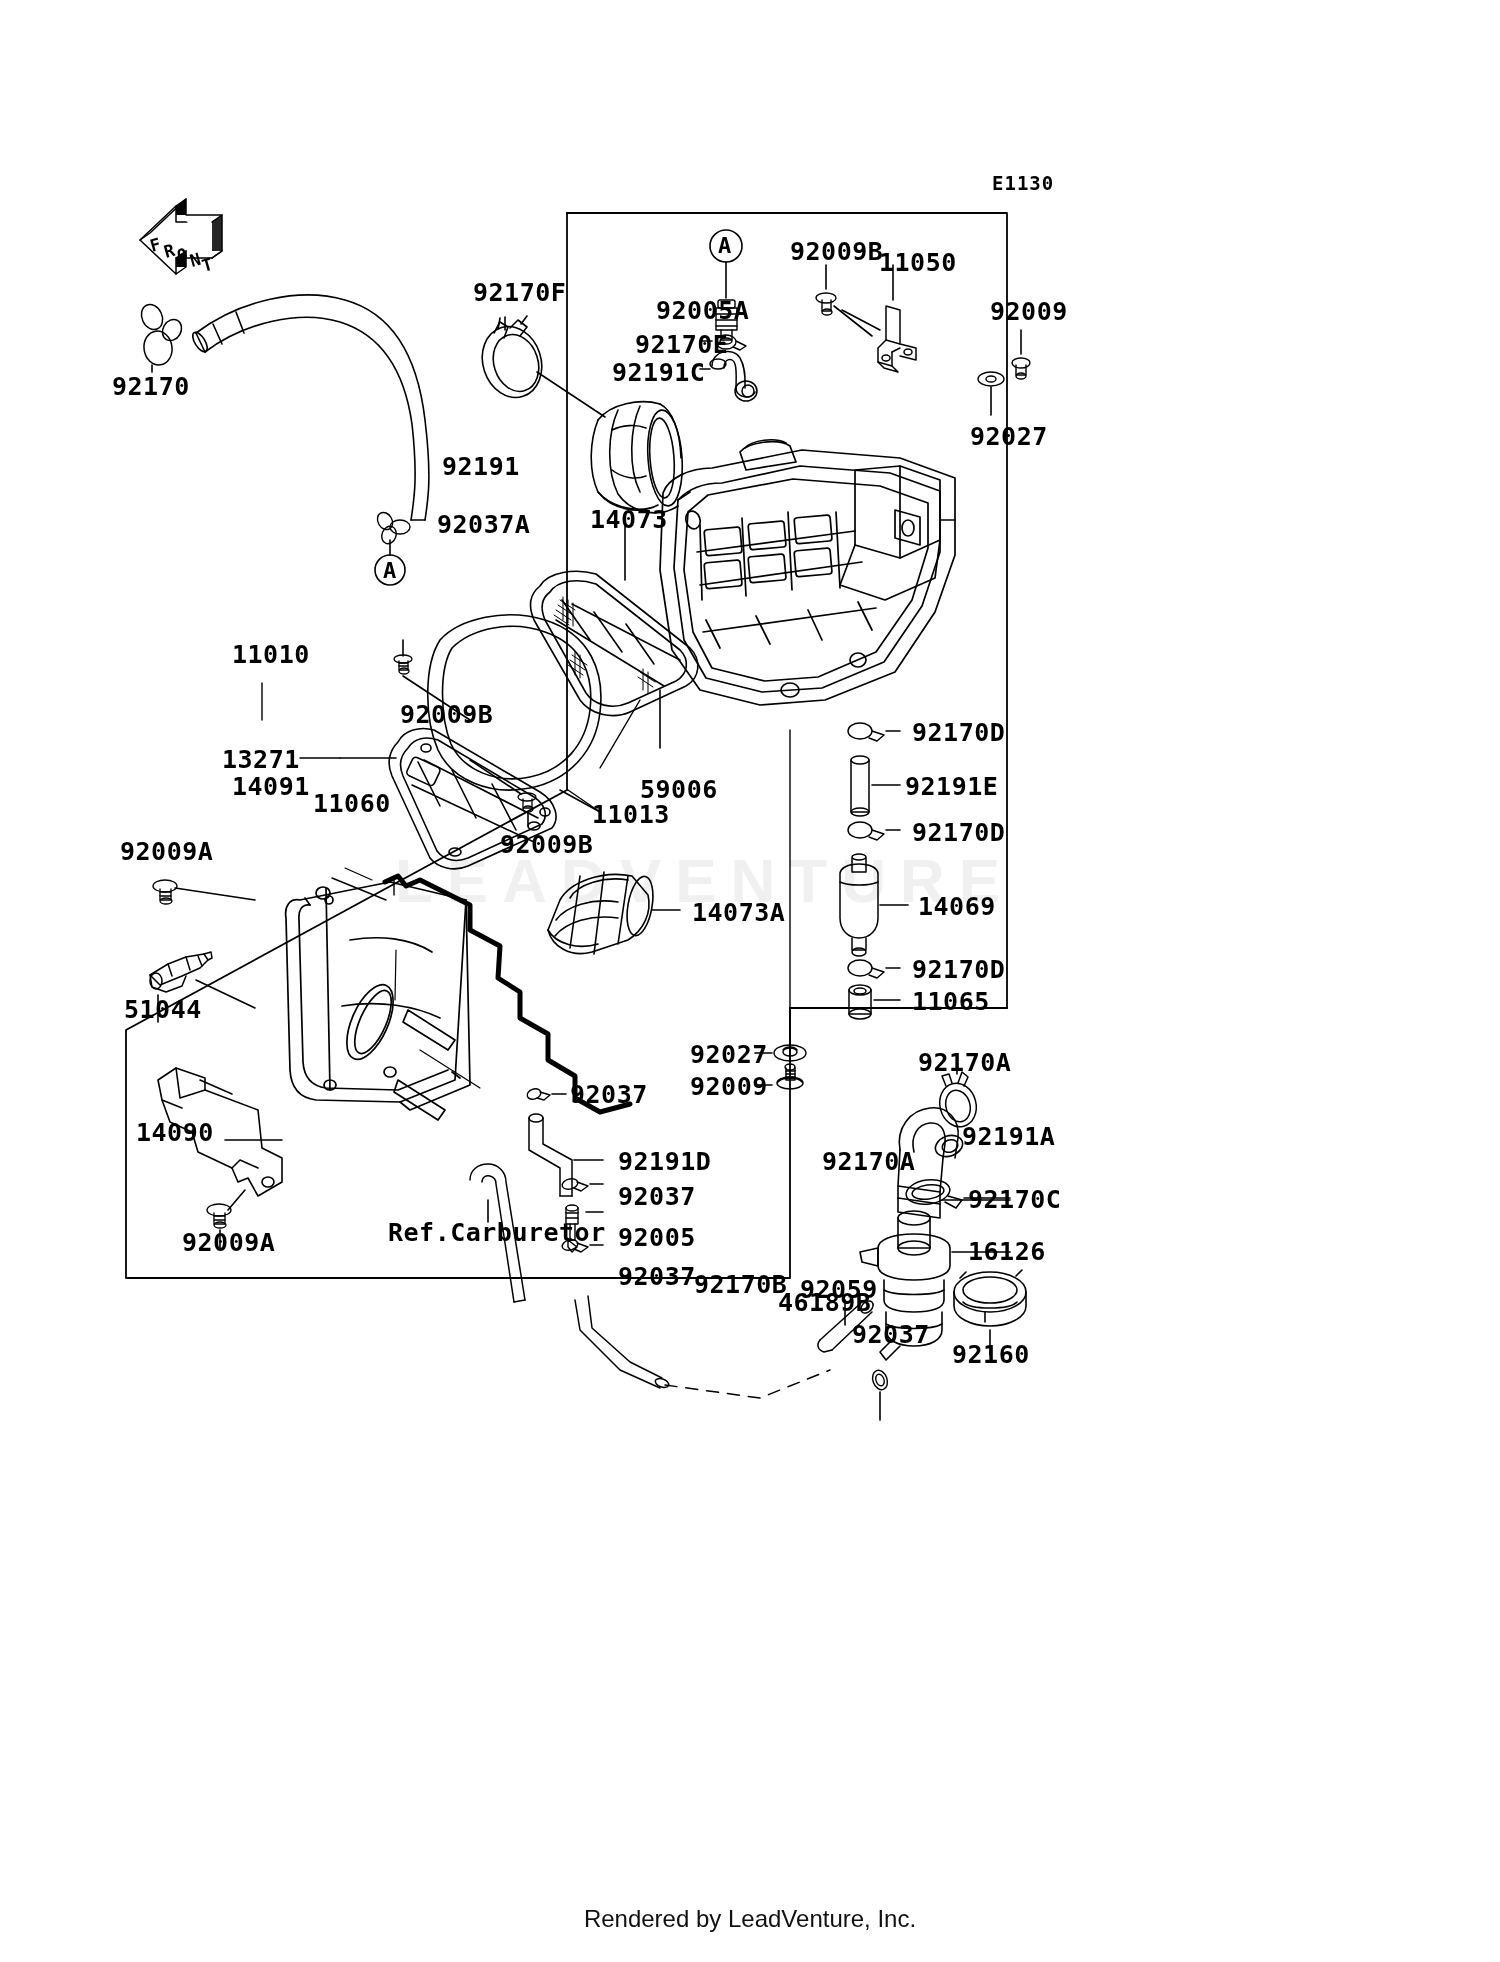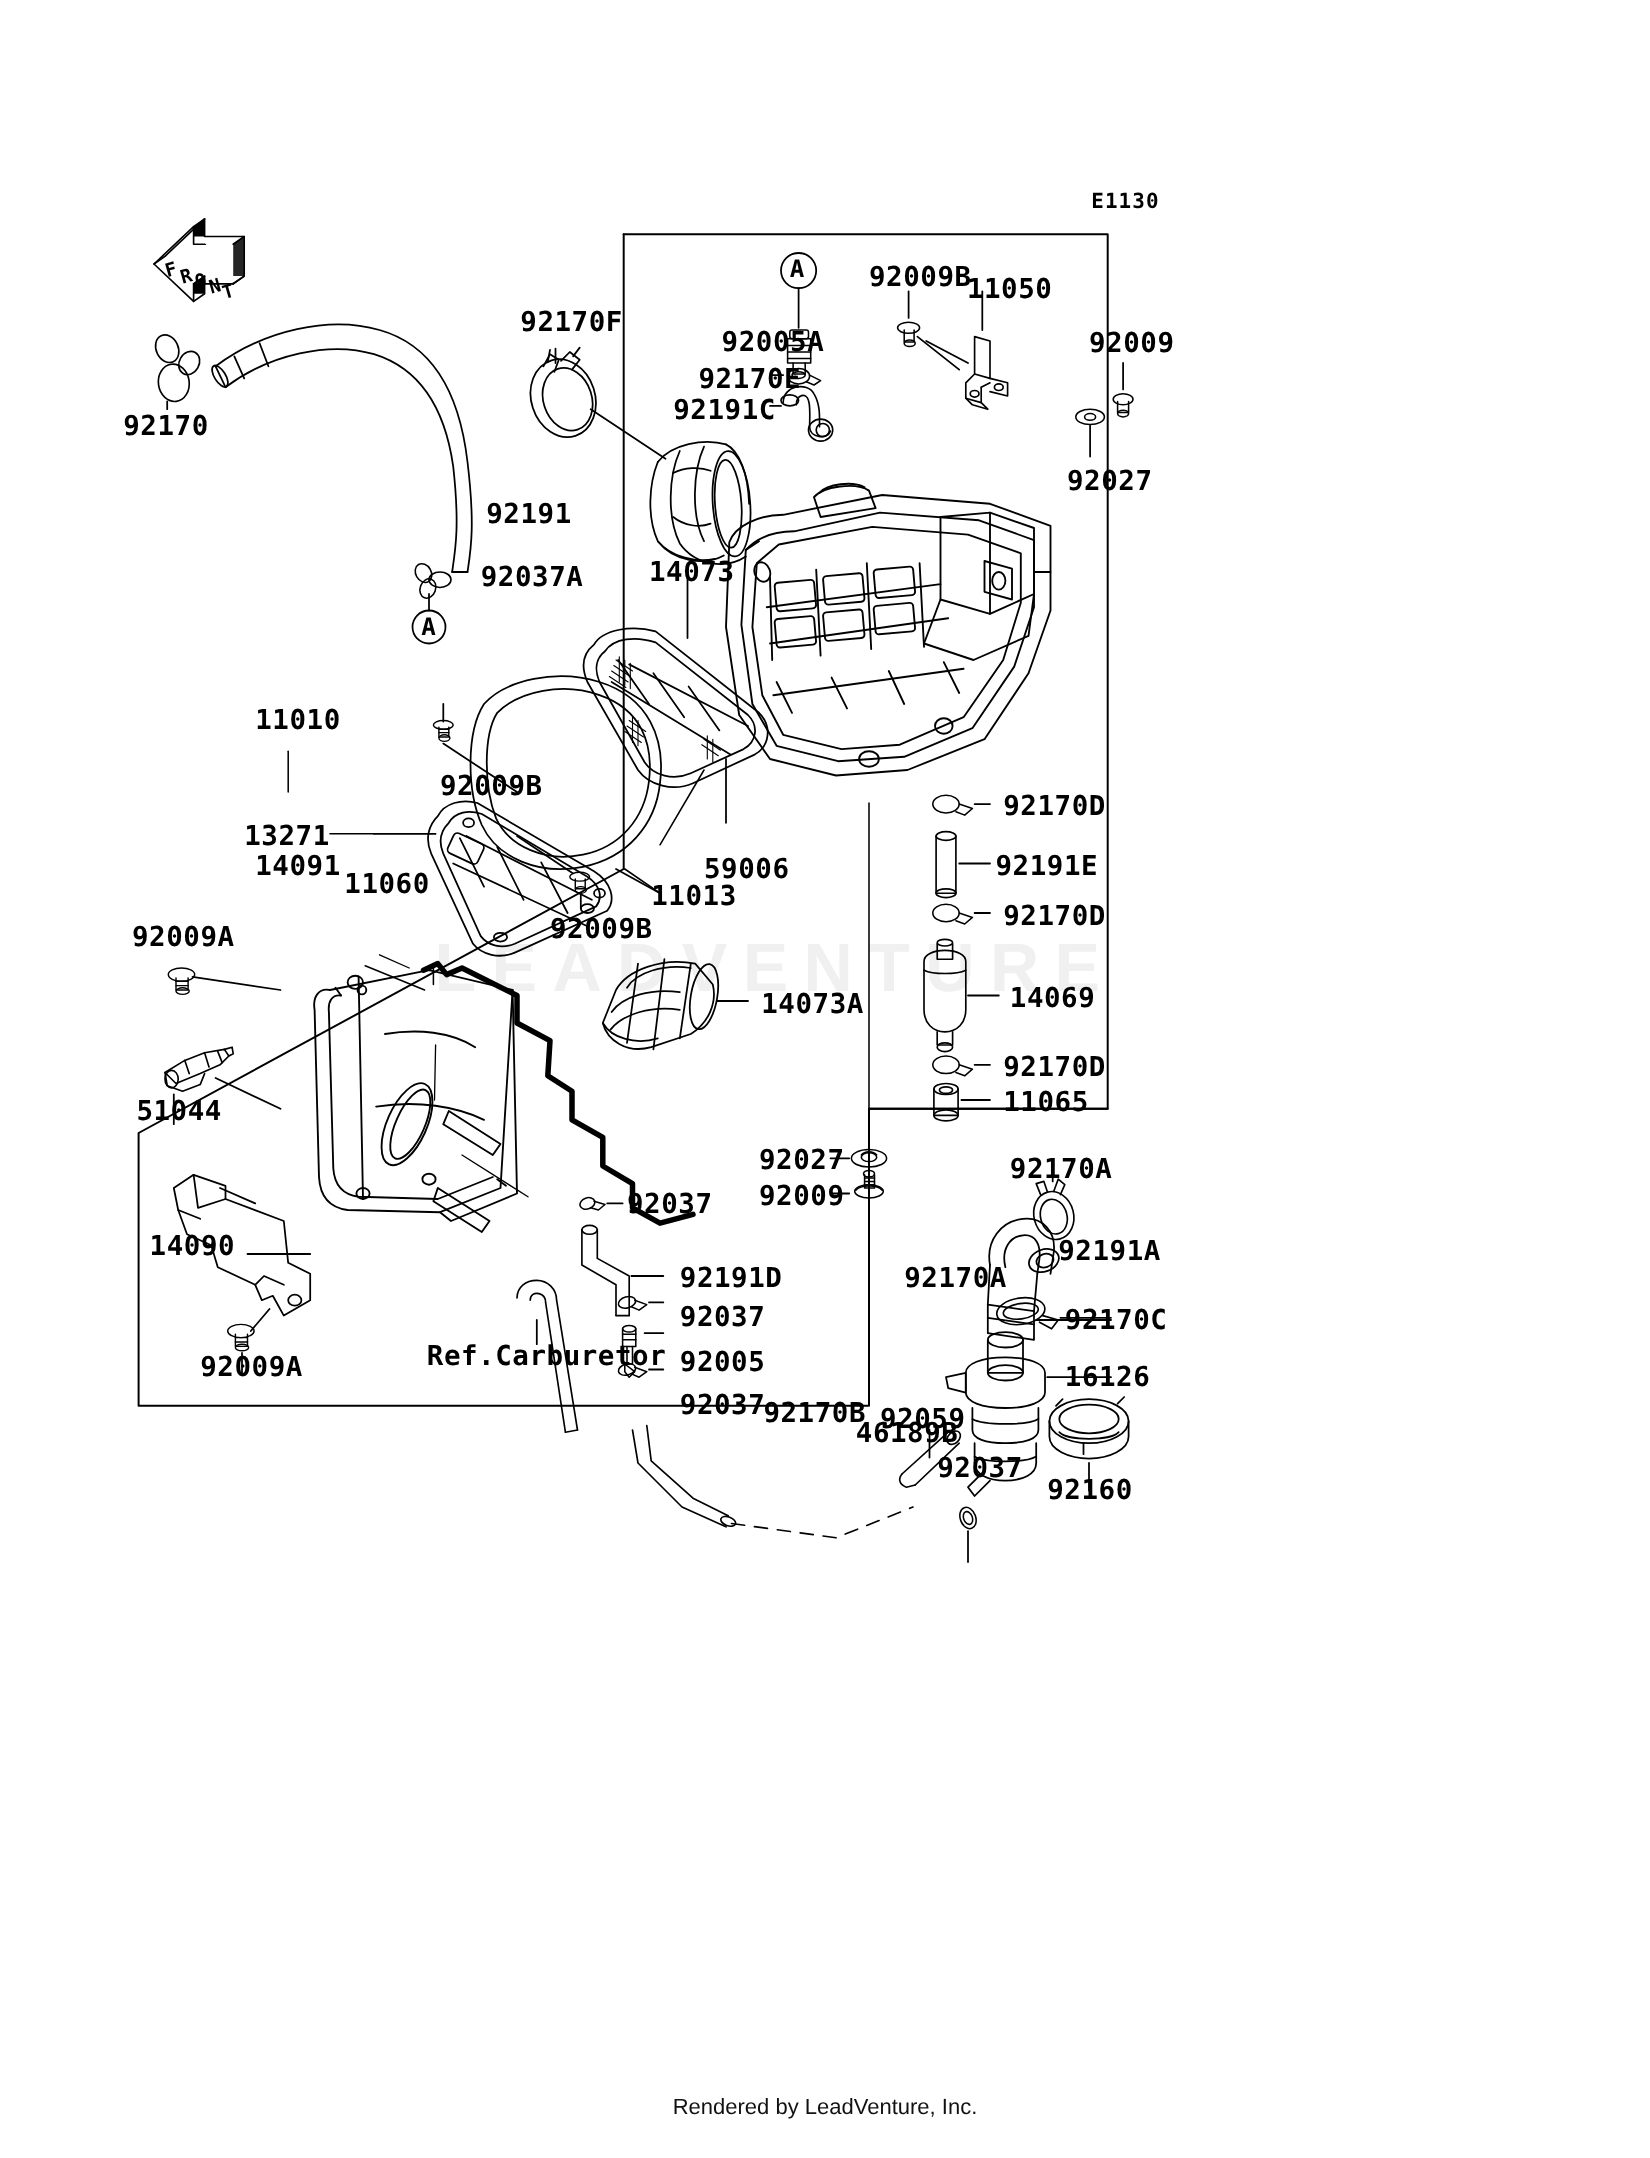--- a/index.html
+++ b/index.html
@@ -3,21 +3,21 @@
 <meta charset="utf-8">
 <style>
   html,body{margin:0;padding:0;background:#ffffff;}
   body{font-family:"DejaVu Sans Mono","Liberation Mono",monospace;}
   #page{position:relative;width:1500px;height:1962px;background:#fff;overflow:hidden;}
 
   .lbl{position:absolute;color:#000;font-family:"DejaVu Sans Mono","Liberation Mono",monospace;
        font-weight:700;font-size:25px;letter-spacing:0.5px;white-space:nowrap;}
   .diagcode{position:absolute;font-size:19px;font-weight:700;letter-spacing:1px;}
   .foot{position:absolute;width:100%;text-align:center;font-family:"Liberation Sans",sans-serif;
-        font-size:20px;color:#111;}
+        font-size:24px;color:#111;}
 
   svg.art{position:absolute;left:0;top:0;width:1500px;height:1962px;pointer-events:none;}
 
   .wm{position:absolute;font-family:"Liberation Sans",sans-serif;font-weight:700;
       color:#f0f0f0;font-size:62px;letter-spacing:14px;user-select:none;}
 </style>
 </head>
 <body>
 
 <div id="page">

